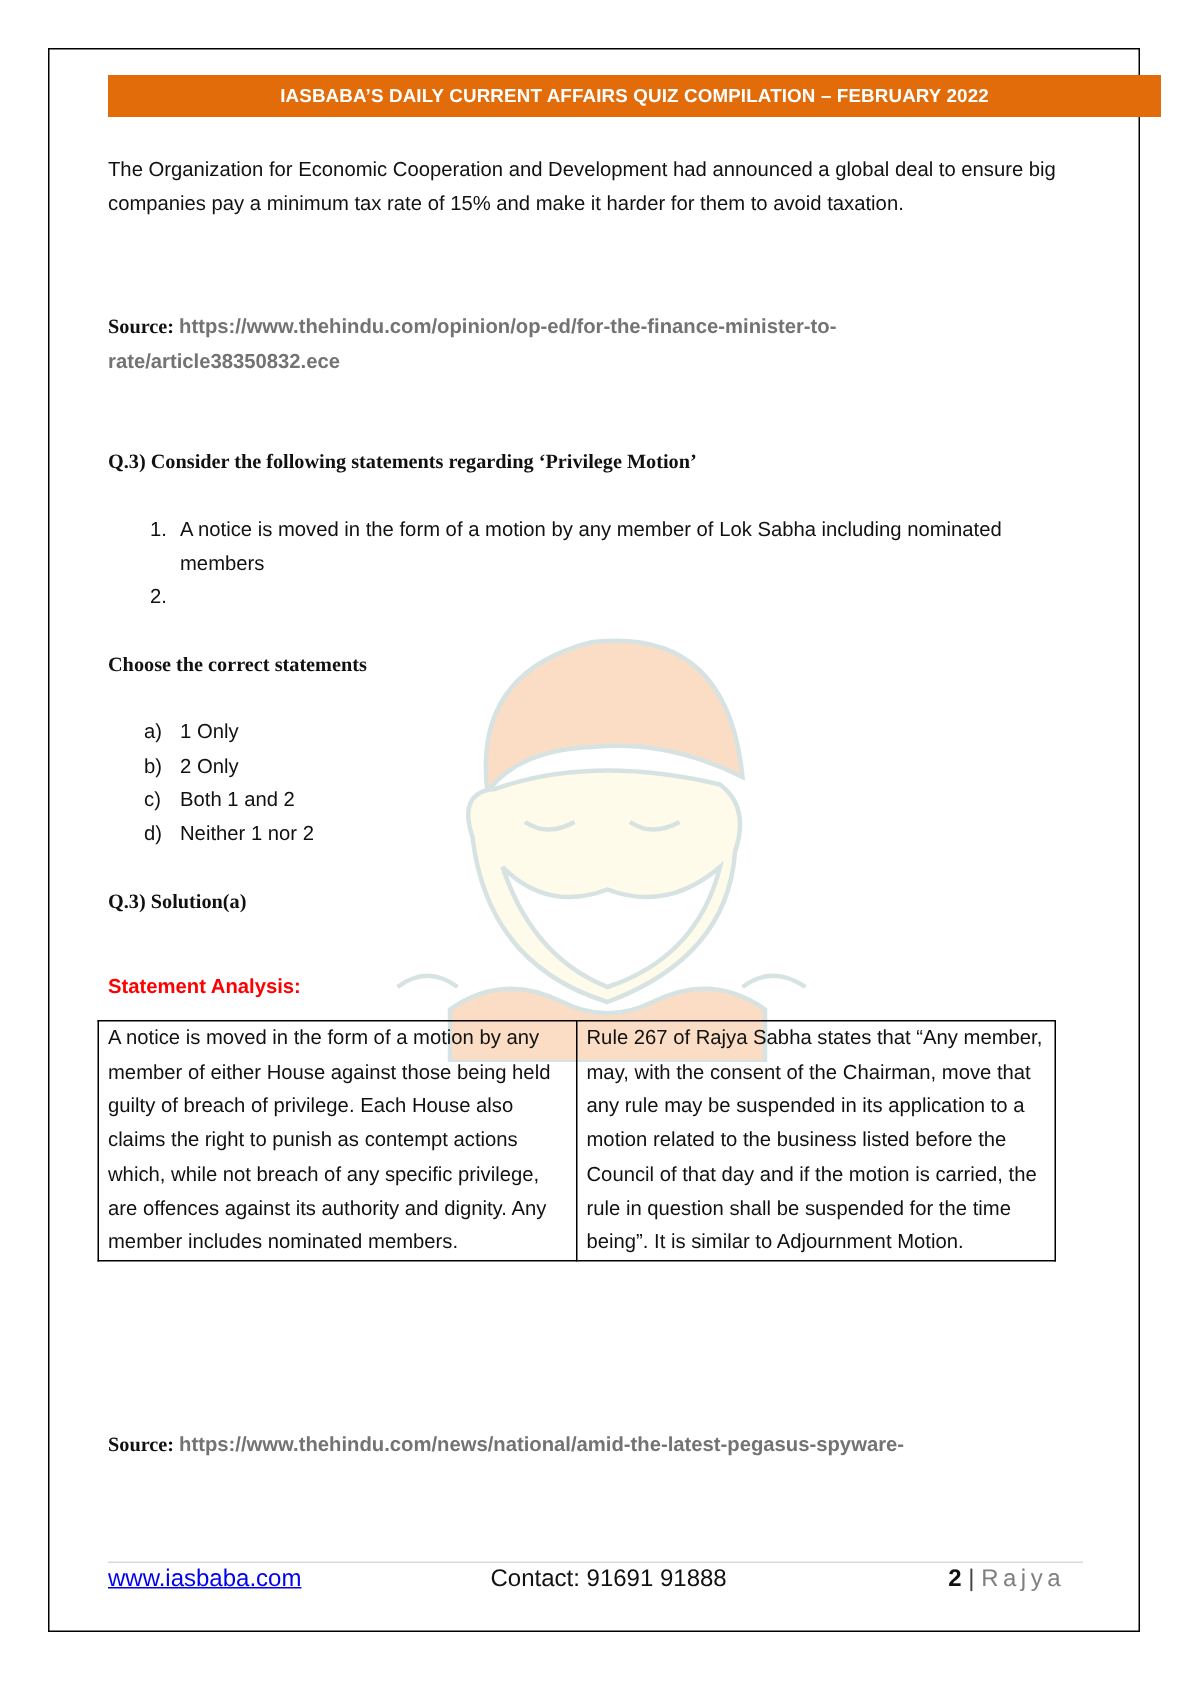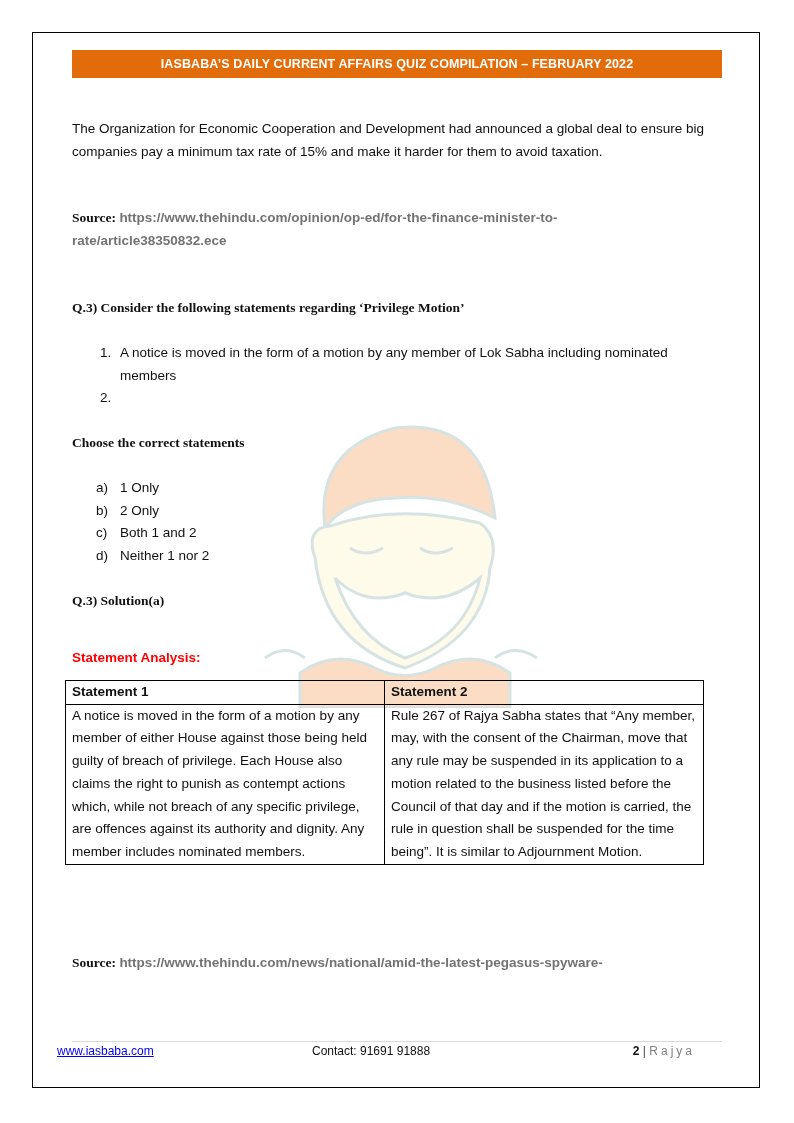--- a/index.html
+++ b/index.html
@@ -1,20 +1,20 @@
 <!DOCTYPE html>
 <html><head>
 <meta charset="utf-8">
 <style>
   html,body{margin:0;padding:0;background:#ffffff;}
   body{width:794px;height:1123px;position:relative;overflow:hidden;
        font-family:"Liberation Sans","DejaVu Sans",sans-serif;color:#111;}
   .page-border{position:absolute;left:32px;top:32px;width:728px;height:1056px;
        border:1.5px solid #000;box-sizing:border-box;}
-  .header-bar{position:absolute;left:72px;top:50px;width:650px;height:28px;
+  .header-bar{position:absolute;left:72px;top:50px;width:702px;height:28px;
        background:#e36c0a;color:#fff;font-weight:bold;font-size:12.5px;
        display:flex;align-items:center;justify-content:center;letter-spacing:0.1px;}
   .watermark{position:absolute;left:245px;top:408px;width:310px;height:300px;
        opacity:0.35;pointer-events:none;}
   .content{position:absolute;left:72px;top:0;width:650px;font-size:13.5px;line-height:22.5px;}
   .abs{position:absolute;left:0;}
   p{margin:0;}
   .bold{font-weight:bold;font-family:Liberation Serif, serif;}
   .link{color:#737373;font-weight:bold;}
   .red{color:#ff0000;font-weight:bold;}
@@ -22,21 +22,21 @@
   ol.stmts li{position:relative;padding-left:48px;}
   ol.stmts li .num{position:absolute;left:28px;}
   ul.opts{margin:0;padding:0;list-style:none;}
   ul.opts li{position:relative;padding-left:48px;}
   ul.opts li .num{position:absolute;left:24px;}
   table.analysis{position:absolute;left:65px;top:680px;width:639px;border-collapse:collapse;
        font-size:13.5px;line-height:22.7px;background:transparent;}
   table.analysis td{border:1px solid #000;vertical-align:top;padding:0 6px;width:50%;}
   table.analysis td.h{font-weight:bold;}
   .footer-line{position:absolute;left:72px;top:1041px;width:650px;height:1px;background:#d9d9d9;}
-  .footer{position:absolute;left:57px;top:1044px;width:650px;font-size:12px;height:18px;}
+  .footer{position:absolute;left:72px;top:1044px;width:650px;font-size:16px;height:18px;}
   .footer .site{position:absolute;left:0;color:#0000ee;text-decoration:underline;}
   .footer .contact{position:absolute;left:255px;}
   .footer .pg{position:absolute;right:12px;}
   .footer .pg .sep{color:#444;}
   .footer .pg .word{color:#7f7f7f;letter-spacing:3px;}
 </style>
 </head>
 <body>
 
 <div class="page-border"></div>
@@ -52,21 +52,21 @@
     <path d="M90 170 Q110 230 160 250 Q220 230 235 170 Q200 200 160 185 Q120 200 90 170 Z" fill="#ffffff"></path>
     <path d="M105 140 Q120 150 138 140"></path>
     <path d="M175 140 Q190 150 208 140"></path>
     <path d="M55 265 Q90 240 130 260 Q160 275 190 260 Q230 240 265 265 L265 300 L55 300 Z" fill="#f2a15a"></path>
     <path d="M20 250 Q40 235 60 250 M250 250 Q270 235 292 250"></path>
   </g>
 </svg>
 
 <div class="content">
 
-  <p class="abs" style="top:118px;">The Organization for Economic Cooperation and Development had announced a global deal to ensure big companies pay a minimum tax rate of 15% and make it harder for them to avoid taxation.</p>
+  <p class="abs" style="top:102px;">The Organization for Economic Cooperation and Development had announced a global deal to ensure big companies pay a minimum tax rate of 15% and make it harder for them to avoid taxation.</p>
 
   <div class="abs" style="top:207px;">
     <span class="bold">Source: </span><span class="link">https://www.thehindu.com/opinion/op-ed/for-the-finance-minister-to-</span><br>
     <span class="link">rate/article38350832.ece</span>
   </div>
 
   <p class="abs bold" style="top:297px;">Q.3) Consider the following statements regarding ‘Privilege Motion’</p>
 
   <ol class="abs stmts" style="top:342px;width:650px;">
     <li>
@@ -91,24 +91,20 @@
 
   <p class="abs red" style="top:635px;margin-top:12px;">Statement Analysis:</p>
 
   <div class="abs" style="top:952px;">
     <span class="bold">Source: </span><span class="link">https://www.thehindu.com/news/national/amid-the-latest-pegasus-spyware-</span><br>
   </div>
 </div>
 
 <table class="analysis">
   <tbody>
-      <tr>
-    <td class="h">Statement 1</td>
-    <td class="h">Statement 2</td>
-  </tr>
   <tr>
     <td>A notice is moved in the form of a motion by any member of either House against those being held guilty of breach of privilege. Each House also claims the right to punish as contempt actions which, while not breach of any specific privilege, are offences against its authority and dignity. Any member includes nominated members.</td>
     <td>Rule 267 of Rajya Sabha states  that “Any member, may, with the consent of the Chairman, move that any rule may be suspended in its application to a motion related to the business listed before the Council of that day and if the motion is carried, the rule in question shall be suspended for the time being”. It is similar to Adjournment Motion.</td>
   </tr>
 </tbody>
   </table>
 
 <div class="footer-line"></div>
 <div class="footer">
   <span class="site">www.iasbaba.com</span>

